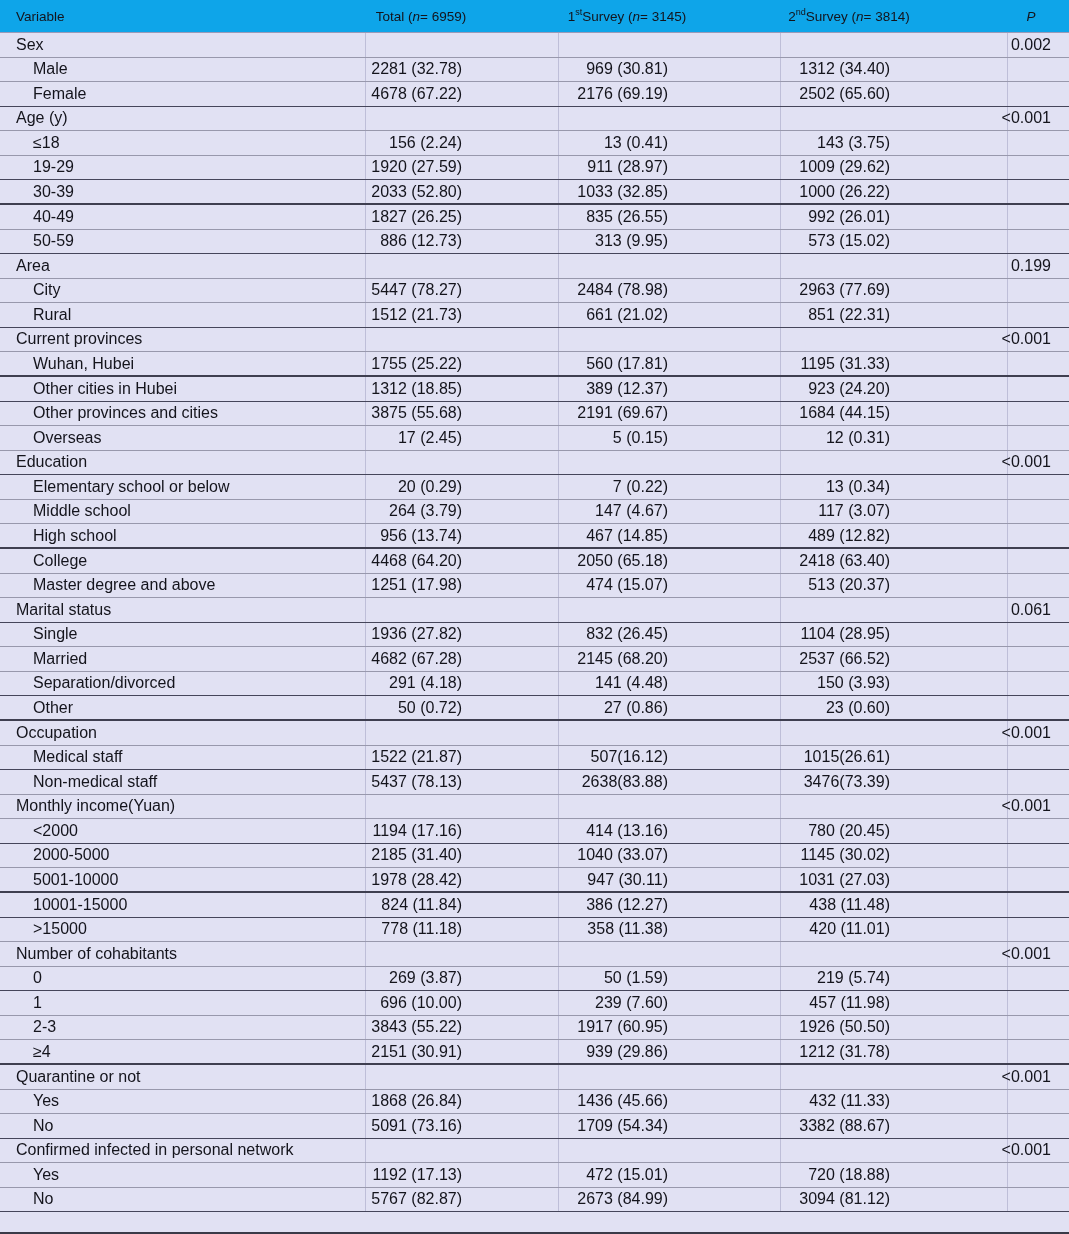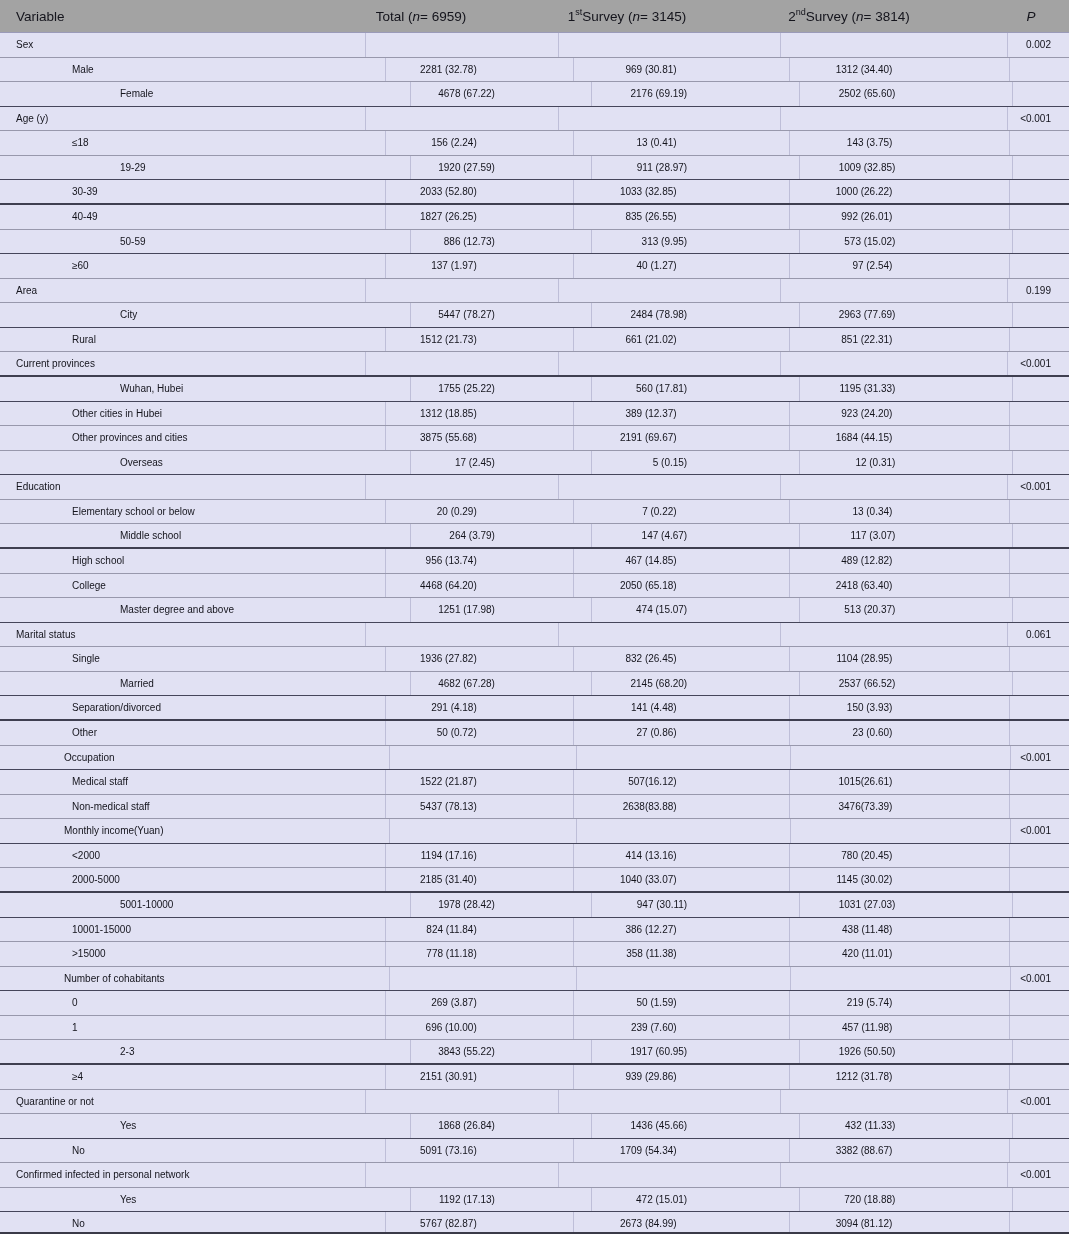--- a/index.html
+++ b/index.html
@@ -12,53 +12,53 @@
   .page {
     width: 1069px;
     height: 1234px;
     background: #e1e1f3;
     border-bottom: 2px solid #3a3a48;
     overflow: hidden;
   }
   
   .thead {
     height: 33px;
-    background: #a3a3a3;
+    background: #0ea5e9;
     display: flex;
     align-items: center;
     font-size: 13.5px;
     border-bottom: 1px solid #9a9ab8;
   }
   
   .tbody { width: 100%; }
   .row {
     height: 24.5px;
     display: flex;
     align-items: center;
-    font-size: 10px;
+    font-size: 16px;
     border-bottom: 1px solid #9898ac;
     background: #e1e1f3;
   }
-  .row:nth-child(3n) { border-bottom: 1px solid #45455a; padding-left: 48px; }
+  .row:nth-child(3n) { border-bottom: 1px solid #45455a; }
   .row:nth-child(7n) { border-bottom: 2px solid #3f3f50; height: 25px; }
   
   .cell { height: 100%; display: flex; align-items: center; white-space: nowrap; }
   .c-var   { width: 365px; }
   .c-total { width: 193px; }
   .c-s1    { width: 222px; }
   .c-s2    { width: 227px; }
   .c-p     { width: 62px;  }
   .tbody .cell + .cell { border-left: 1px solid rgba(125,125,165,0.35); }
   .tbody .num { justify-content: flex-end; }
   .tbody .c-total { padding-right: 96px; }
   .tbody .c-s1    { padding-right: 112px; }
   .tbody .c-s2    { padding-right: 117px; }
   .tbody .c-p     { padding-right: 18px; }
   .row.cat  .c-var { padding-left: 16px; }
-  .row.item .c-var { padding-left: 33px; margin-left: 39px; }
+  .row.item .c-var { padding-left: 33px; }
   
   .thead .c-var   { padding-left: 16px; }
   .thead .hc      { justify-content: center; text-align: right; }
   .thead .c-total { padding-right: 81px; }
   .thead .c-s1    { padding-right: 84px; }
   .thead .c-s2    { padding-right: 89px; }
   .thead .c-p     { padding-right: 14px; }
   i { font-style: italic; }
   sup { font-size: 9px; line-height: 0; position: relative; top: -4.5px; }
 </style>
@@ -131,21 +131,21 @@
       <div class="cell c-total num">156 (2.24)</div>
       <div class="cell c-s1 num">13 (0.41)</div>
       <div class="cell c-s2 num">143 (3.75)</div>
       <div class="cell c-p num"></div>
     </div>
 
     <div class="row item">
       <div class="cell c-var">19-29</div>
       <div class="cell c-total num">1920 (27.59)</div>
       <div class="cell c-s1 num">911 (28.97)</div>
-      <div class="cell c-s2 num">1009 (32.85)</div>
+      <div class="cell c-s2 num">1009 (29.62)</div>
       <div class="cell c-p num"></div>
     </div>
 
     <div class="row item">
       <div class="cell c-var">30-39</div>
       <div class="cell c-total num">2033 (52.80)</div>
       <div class="cell c-s1 num">1033 (32.85)</div>
       <div class="cell c-s2 num">1000 (26.22)</div>
       <div class="cell c-p num"></div>
     </div>
@@ -159,27 +159,20 @@
     </div>
 
     <div class="row item">
       <div class="cell c-var">50-59</div>
       <div class="cell c-total num">886 (12.73)</div>
       <div class="cell c-s1 num">313 (9.95)</div>
       <div class="cell c-s2 num">573 (15.02)</div>
       <div class="cell c-p num"></div>
     </div>
 
-    <div class="row item">
-      <div class="cell c-var">≥60</div>
-      <div class="cell c-total num">137 (1.97)</div>
-      <div class="cell c-s1 num">40 (1.27)</div>
-      <div class="cell c-s2 num">97 (2.54)</div>
-      <div class="cell c-p num"></div>
-    </div>
 
     <div class="row cat">
       <div class="cell c-var">Area</div>
       <div class="cell c-total num"></div>
       <div class="cell c-s1 num"></div>
       <div class="cell c-s2 num"></div>
       <div class="cell c-p num">0.199</div>
     </div>
 
     <div class="row item">

